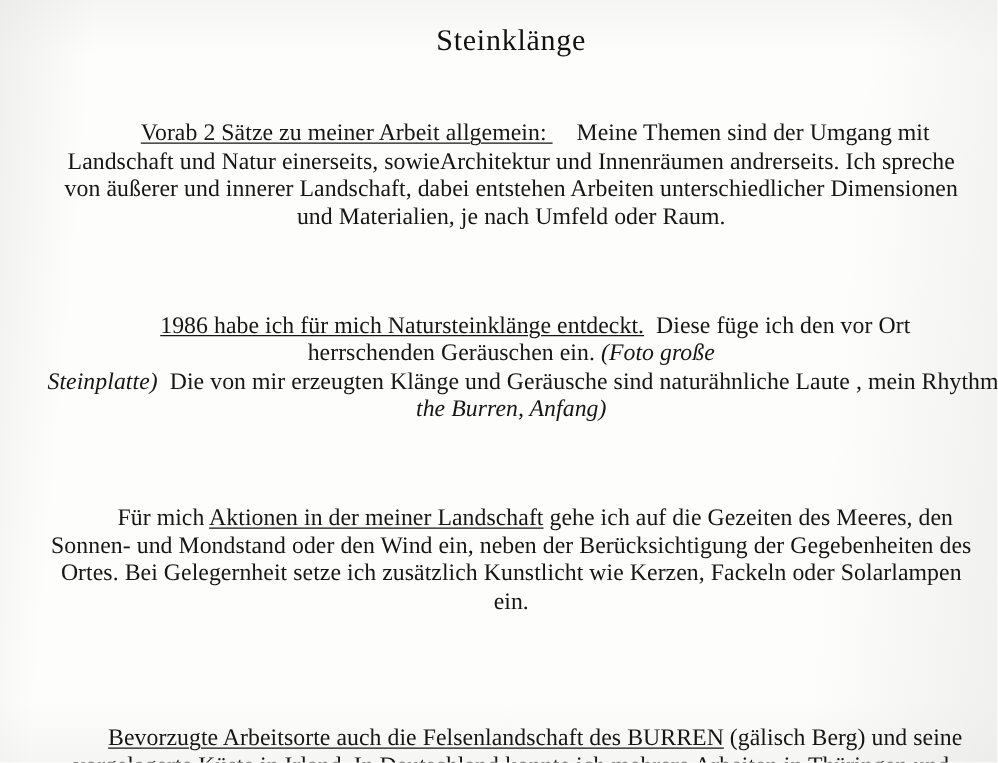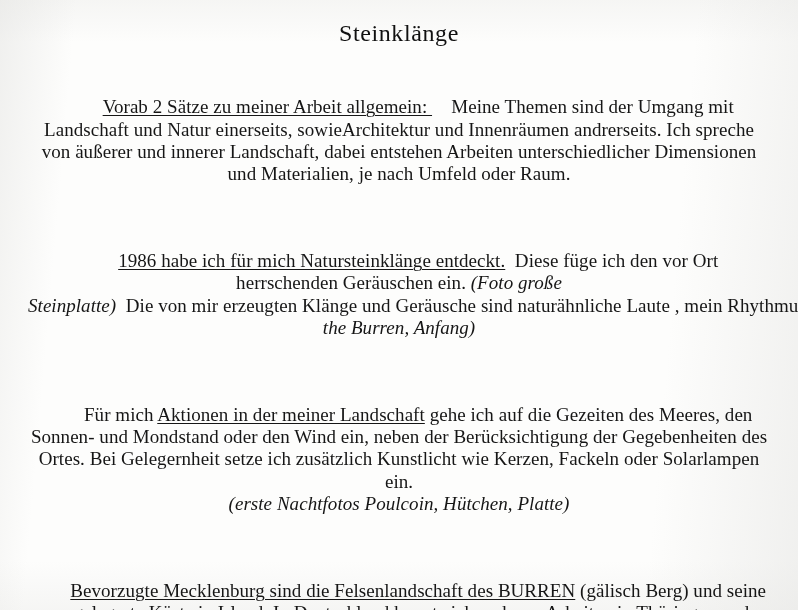--- a/index.html
+++ b/index.html
@@ -24,21 +24,21 @@
     background:
       linear-gradient(95deg, rgba(228,228,226,0.55) 0%, rgba(255,255,255,0) 9%,
                              rgba(255,255,255,0) 82%, rgba(231,231,229,0.60) 100%),
       linear-gradient(180deg, rgba(236,236,234,0.45) 0%, rgba(255,255,255,0) 7%,
                               rgba(255,255,255,0) 92%, rgba(234,234,232,0.40) 100%),
       #fdfdfc;
   }
 
   .sheet {
     position: absolute;
-    left: 28px;
+    left: 38px;
     top: 0;
     width: 742px;
     height: 520px;
   }
 
   .doc-title {
     text-align: center;
     font-size: 24px;
     line-height: 30px;
     font-weight: normal;
@@ -98,23 +98,23 @@
       <p class="para p1">
         <span class="lead">Vorab 2 Sätze zu meiner Arbeit allgemein: </span><span class="gap-run">    </span><span>Meine Themen sind der Umgang mit Landschaft und Natur einerseits, sowieArchitektur und Innenräumen andrerseits. Ich spreche von äußerer und innerer Landschaft, dabei entstehen Arbeiten unterschiedlicher Dimensionen und Materialien, je nach Umfeld oder Raum.</span>
       </p>
 
       <p class="para p2">
         <span class="lead">1986 habe ich für mich Natursteinklänge entdeckt.</span><span class="gap-run">  </span><span>Diese füge ich den vor Ort herrschenden Geräuschen ein. </span><span class="ital">(Foto große Steinplatte)</span><span class="gap-run">  Die von mir erzeugten Klänge und Geräusche sind naturähnliche Laute , mein Rhythmus läßt sie als Eigenständiges erkennen. ( </span><span class="ital">Hammer the Burren, Anfang)</span>
       </p>
 
       <p class="para p3">
         <span>Für mich </span><span class="lead">Aktionen in der meiner Landschaft</span><span> gehe ich auf die Gezeiten des Meeres, den Sonnen- und Mondstand oder den Wind ein, neben der Berücksichtigung der Gegebenheiten des Ortes. Bei Gelegernheit setze ich zusätzlich Kunstlicht wie Kerzen, Fackeln oder Solarlampen ein.
-</span><span class="ital">(erste Nachtfotos Poulcoin, Hütchen, Platte)</span>
+</span>
       </p>
 
       <p class="para p4">
-        <span class="lead">Bevorzugte Mecklenburg sind die Felsenlandschaft des BURREN</span><span> (gälisch Berg) und seine vorgelagerte Küste in Irland. In Deutschland konnte ich mehrere Arbeiten in Thüringen und Mecklenburg realisieren, im Ausland auch in Portugal.
+        <span class="lead">Bevorzugte Arbeitsorte auch die Felsenlandschaft des BURREN</span><span> (gälisch Berg) und seine vorgelagerte Küste in Irland. In Deutschland konnte ich mehrere Arbeiten in Thüringen und Mecklenburg realisieren, im Ausland auch in Portugal.
 </span>
       </p>
 
     </div>
   </div>
 </div>
 
 </body></html>

